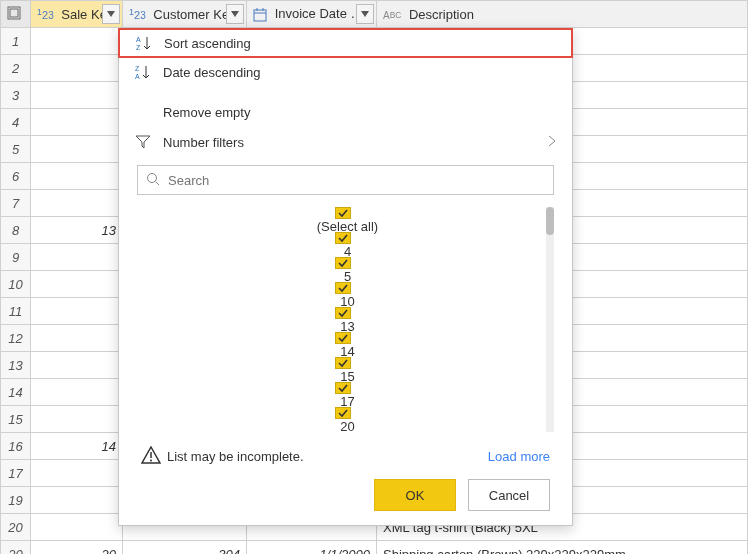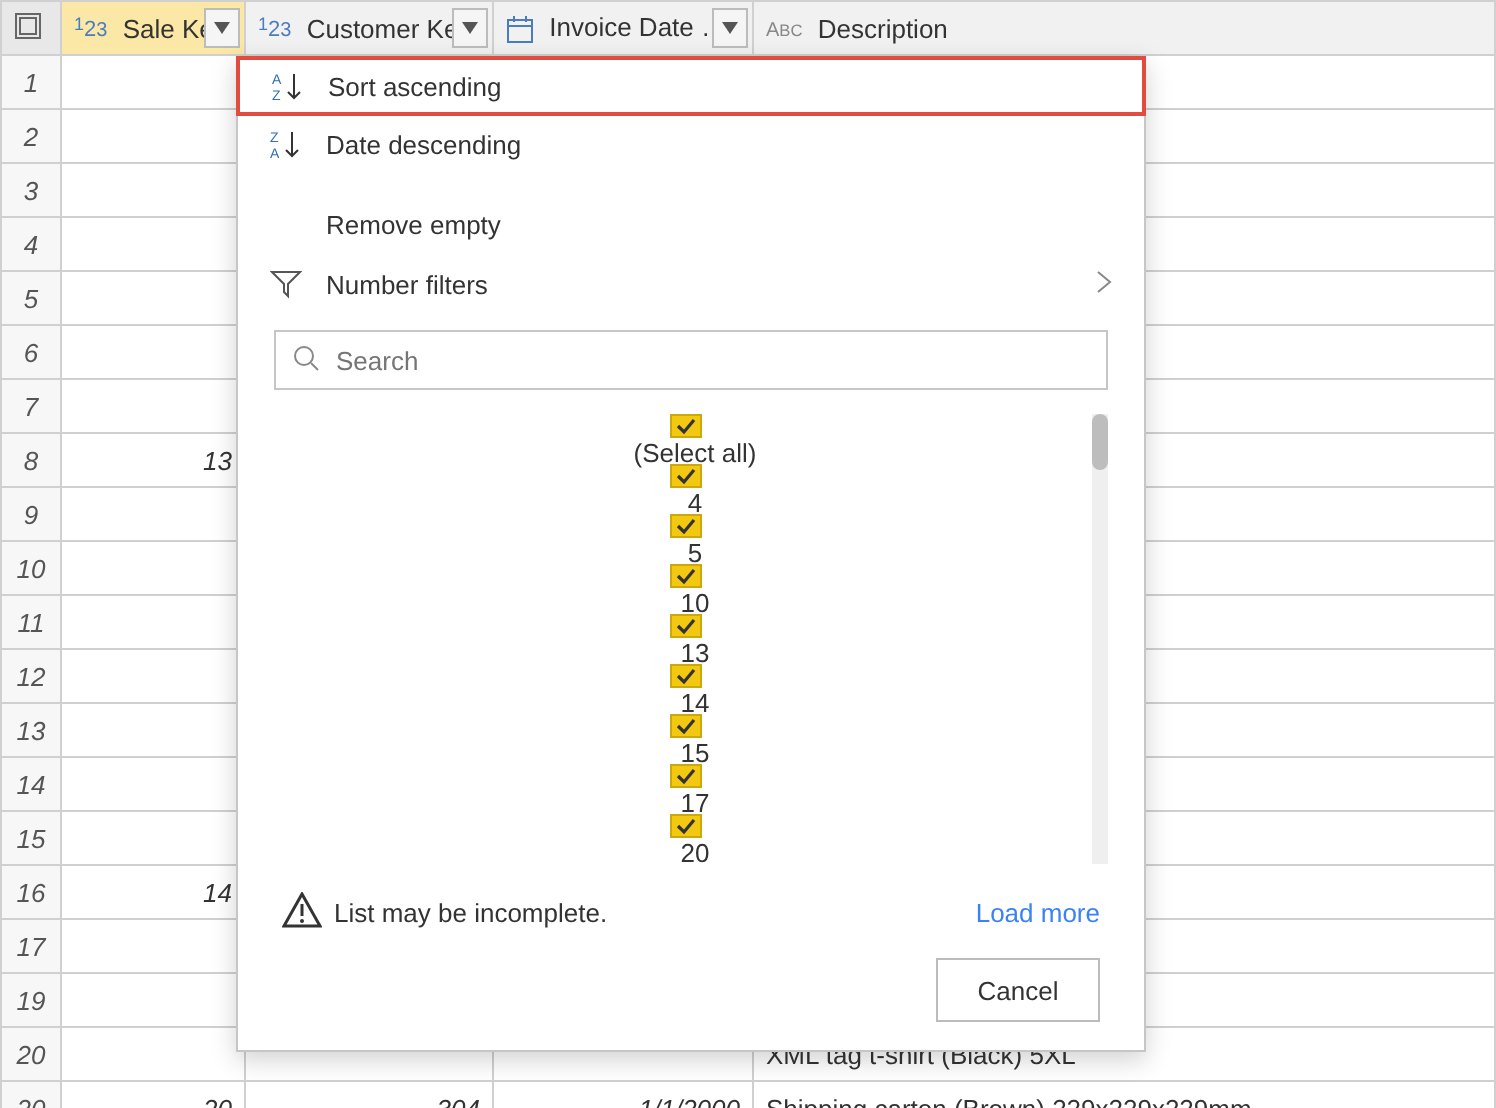--- a/index.html
+++ b/index.html
@@ -554,17 +554,20 @@
             <line x1="10" y1="6" x2="10" y2="12" stroke="#333" stroke-width="1.5"></line>
             <circle cx="10" cy="14.5" r="1" fill="#333"></circle>
           </svg>
       </span>
       <span>List may be incomplete.</span>
     </div>
     <span class="loadmore">Load more</span>
   </div>
 
   <div class="btn-row">
+    <div class="btn primary">
+      <span>OK</span>
+    </div>
     <div class="btn">
       <span>Cancel</span>
     </div>
   </div>
 </div>
 
 </body></html>

